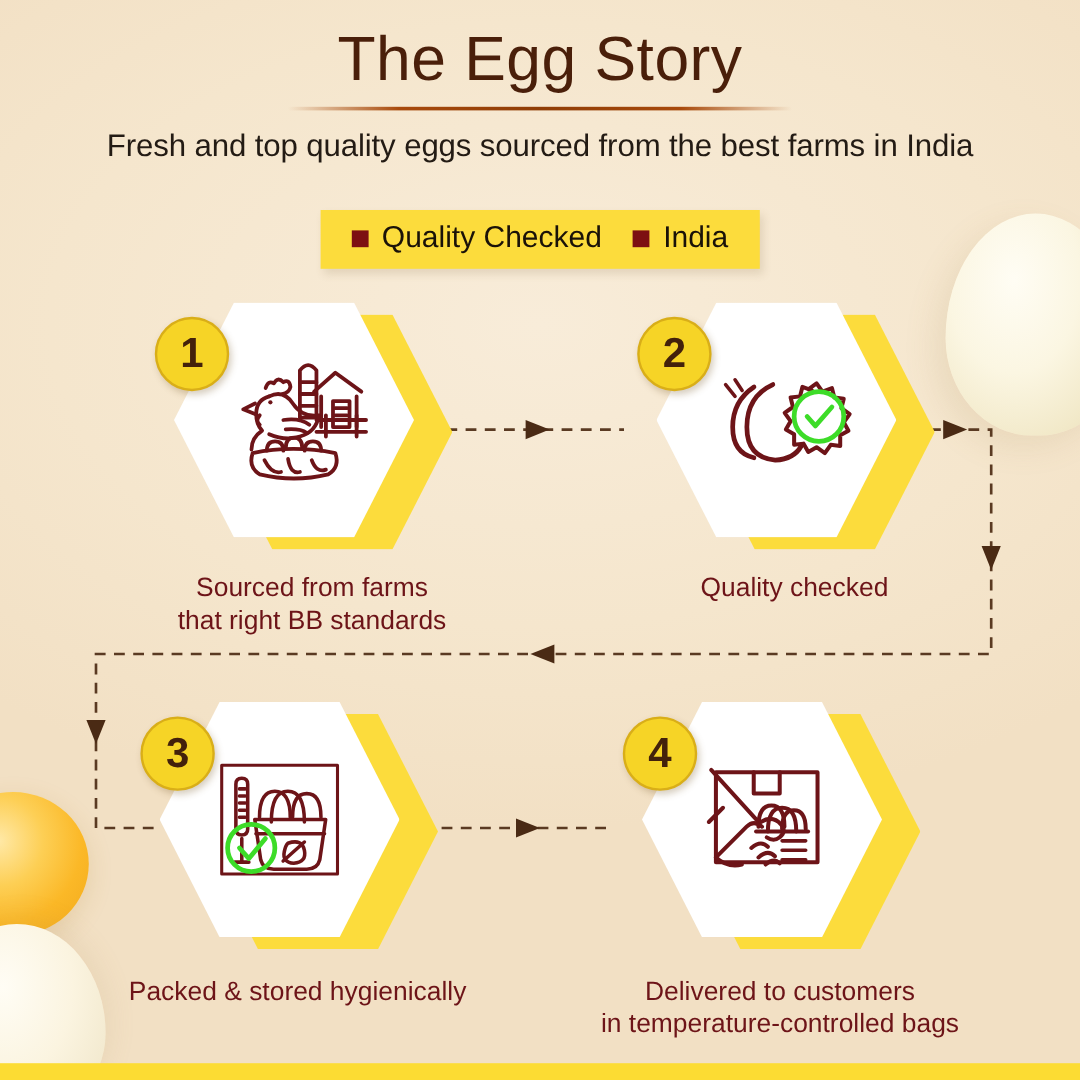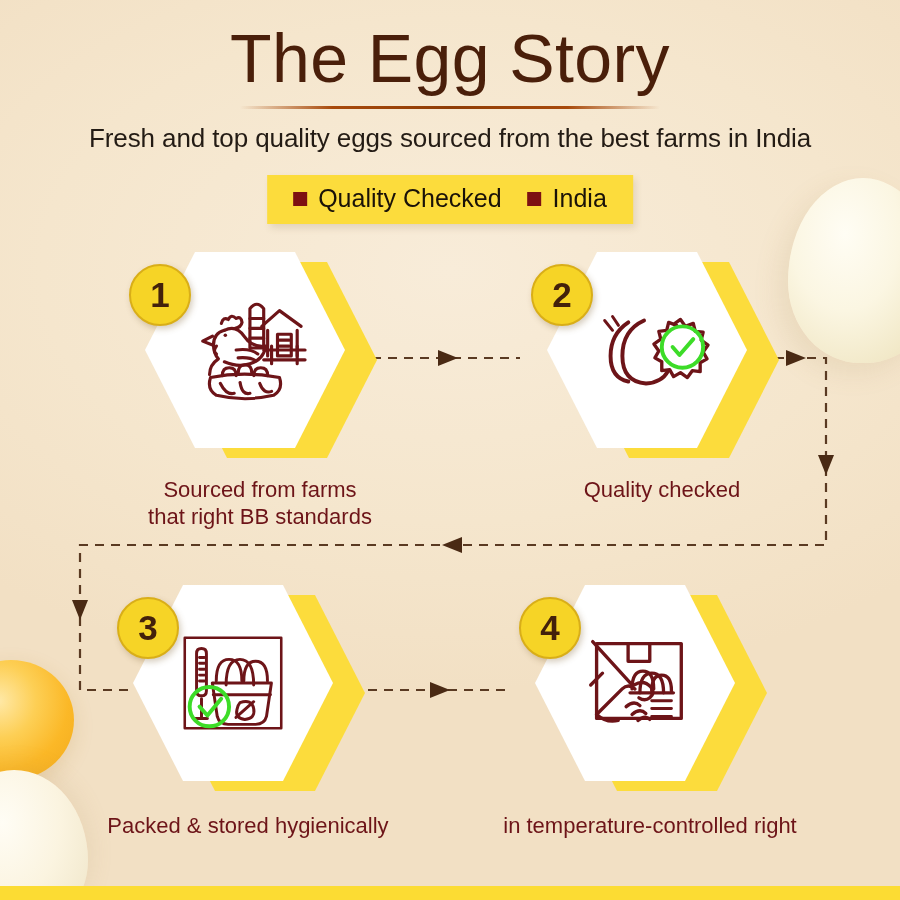--- a/index.html
+++ b/index.html
@@ -38,21 +38,21 @@
     box-shadow:4px -6px 22px rgba(170,140,90,.12);
   }
   #bottom-bar {
     position:absolute; left:0; right:0; bottom:0; height:14px;
     background:#fcdc33;
   }
 
   
   #header { position:absolute; left:0; right:0; top:0; text-align:center; }
   #page-title {
-    font-size:68px; font-weight:400; color:#4a1f0a;
+    font-size:52px; font-weight:400; color:#4a1f0a;
     letter-spacing:.4px; padding-top:22px; line-height:1.08;
   }
   #title-rule {
     width:420px; height:3px; margin:11px auto 0;
     background:linear-gradient(to right, rgba(168,74,12,0) 0%, #a84a0c 22%, #8f3d06 50%, #a84a0c 78%, rgba(168,74,12,0) 100%);
   }
   #subtitle {
     margin-top:14px; font-size:26px; color:#231b14; font-weight:400;
     letter-spacing:-.1px;
   }
@@ -297,17 +297,18 @@
               <path d="M64 62 q10 -6 17 2 q5 6 -1 11 q-5 4 -11 0"></path>
               <path d="M56 84 q8 -7 14 -1 M62 92 q8 -7 14 -1 M68 98 q7 -6 12 -1"></path>
               <path d="M26 92 q10 9 22 6"></path>
             </g>
           </svg>
         </div>
       </div>
       <div class="num-badge">4</div>
     </div>
     <div class="caption">
-      <div>in temperature-controlled right</div>
+      <div>Delivered to customers</div>
+      <div>in temperature-controlled bags</div>
     </div>
   </div>
 
 </div>
 
 </body></html>

